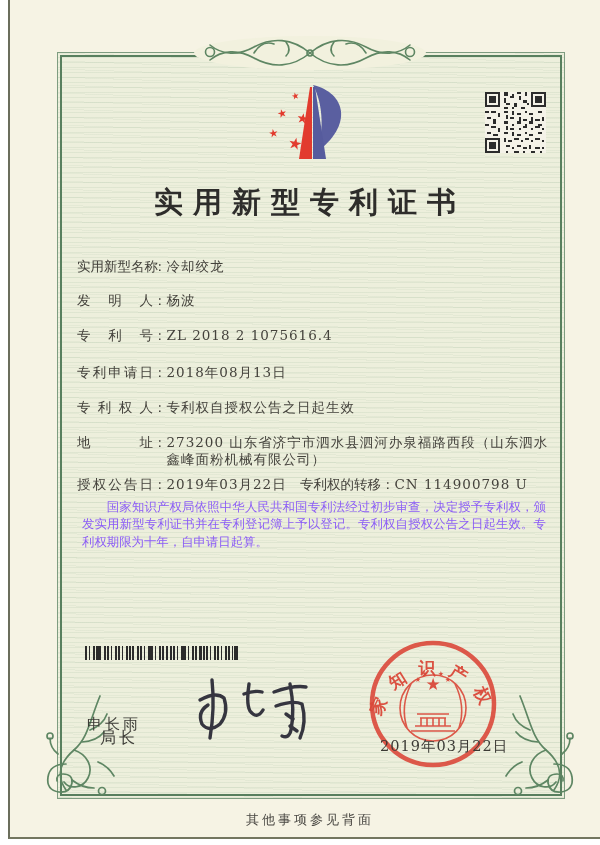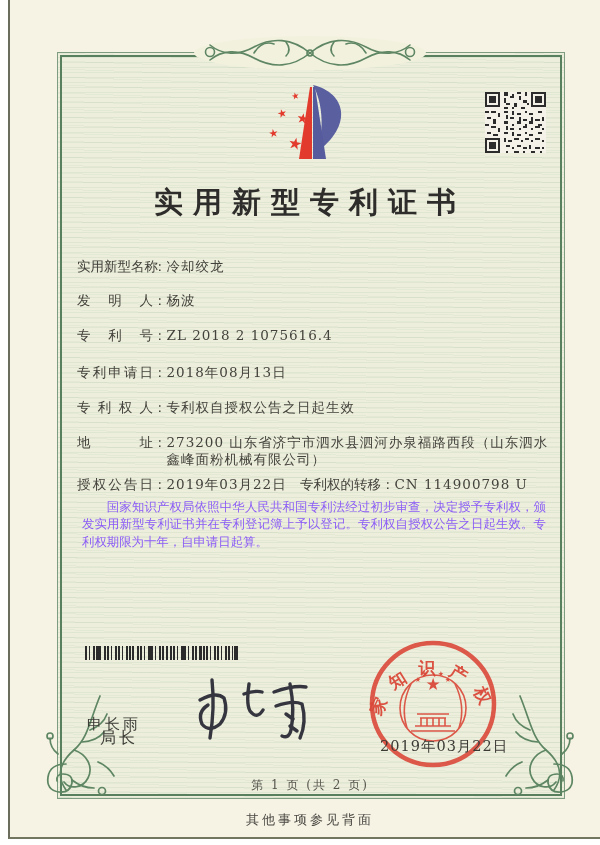--- a/index.html
+++ b/index.html
@@ -236,16 +236,15 @@
         <text x="0" y="-14" font-size="17">★</text>
         <text x="-15" y="-22" font-size="7">★</text>
         <text x="-8" y="-28" font-size="7">★</text>
         <text x="8" y="-28" font-size="7">★</text>
         <text x="15" y="-22" font-size="7">★</text>
       </g>
     </svg>
   </div>
   <div class="abs seal-date">2019年03月22日</div>
 
-  <div class="abs pageno">第 1 页 (共 2 页)</div>
   <div class="abs backnote">其他事项参见背面</div>
 
 </div>
 
 </body></html>

